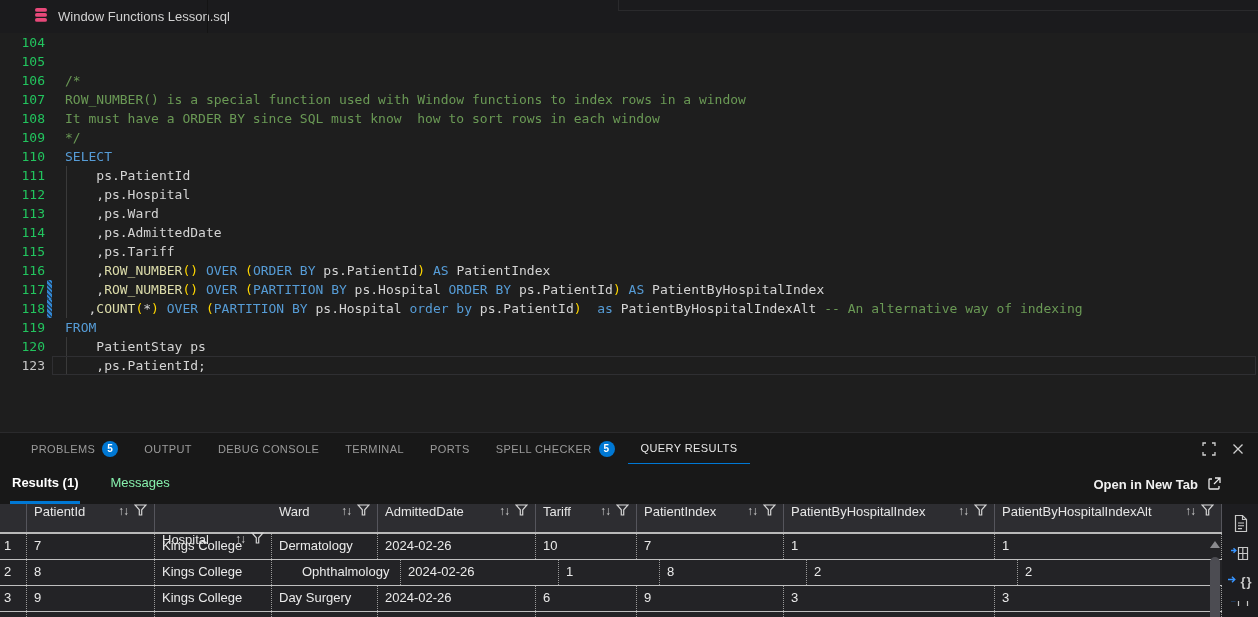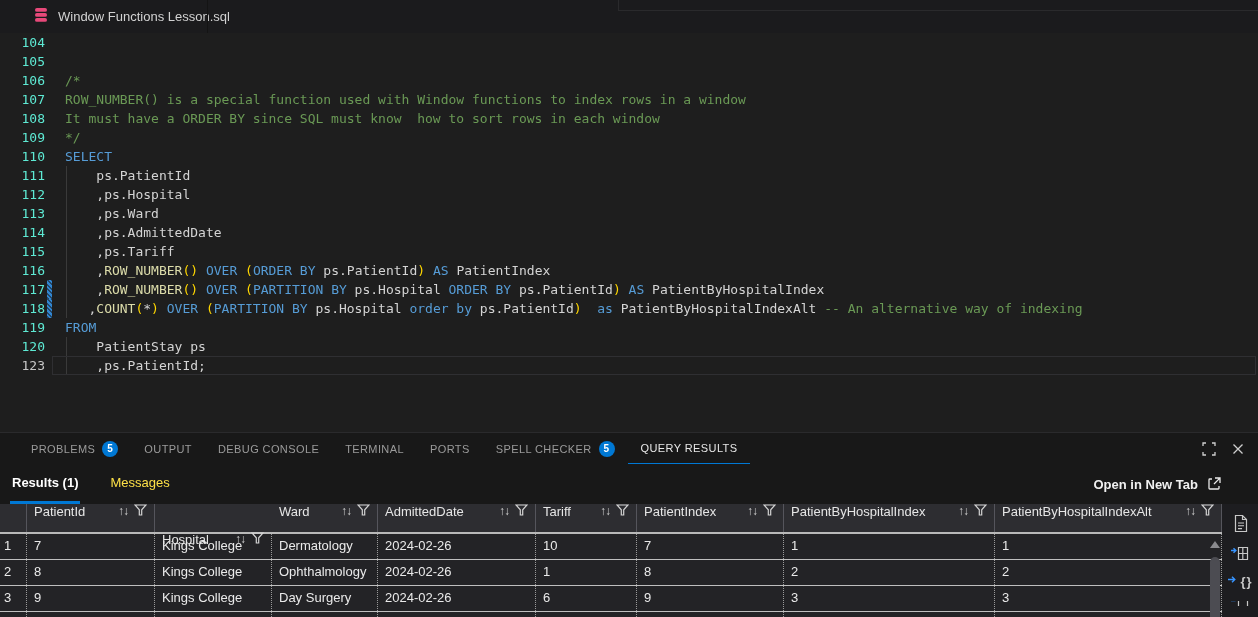--- a/index.html
+++ b/index.html
@@ -8,42 +8,42 @@
   
   .titlebar{position:relative;height:33px;background:#1b1b1d;display:flex;align-items:center;
             padding-left:33px;gap:9px;box-sizing:border-box;}
   .titlebar .title{font-size:13px;color:#d2d2d2;}
   .tab-edge{position:absolute;left:207px;top:0;height:100%;width:1px;background:#141414;}
   .seam-h{position:absolute;left:618px;right:0;top:10px;height:1px;background:#2a2a2c;}
   .seam-v{position:absolute;left:618px;top:0;width:1px;height:10px;background:#2a2a2c;}
   
   .editor{height:399px;background:#1e1e1e;overflow:hidden;}
   .ed-line{position:relative;display:flex;height:19px;}
-  .ln{flex:none;width:45px;text-align:right;color:#5eead4;
+  .ln{flex:none;width:45px;text-align:right;color:#22c55e;
       font:13px/19px "DejaVu Sans Mono",monospace;}
   .ed-line.cur .ln{color:#c6c6c6;}
   .mark{flex:none;width:5px;margin-left:2px;}
   .mark.mod{background:repeating-linear-gradient(45deg,rgba(27,27,29,.6) 0,rgba(27,27,29,.6) 1.5px,transparent 1.5px,transparent 3.2px),#3186d2;}
   .code{margin:0;padding-left:13px;font:13px/19px "DejaVu Sans Mono",monospace;white-space:pre;color:#d4d4d4;}
   .guide{position:absolute;left:66px;top:0;bottom:0;width:1px;background:#3a3a3a;}
   .curbox{position:absolute;left:52px;right:2px;top:0;bottom:0;border:1px solid #2f2f32;pointer-events:none;}
   .tk-p{color:#d4d4d4}.tk-k{color:#569cd6}.tk-f{color:#dcdcaa}.tk-c{color:#6a9955}.tk-b{color:#ffd700}
   
   .panel{height:185px;background:#181818;border-top:1px solid #2a2a2c;box-sizing:border-box;}
   .panel-tabs{display:flex;align-items:stretch;height:31px;padding-left:18px;}
   .ptab{display:flex;align-items:center;padding:0 13px;font-size:11px;letter-spacing:.4px;
         color:#9b9b9b;cursor:pointer;box-sizing:border-box;}
   .ptab.active{color:#e7e7e7;border-bottom:1px solid #0078d4;}
   .badge{margin-left:7px;min-width:16px;height:16px;border-radius:8px;background:#0078d4;color:#fff;
          font-size:10px;font-weight:700;line-height:16px;text-align:center;}
   .panel-actions{margin-left:auto;display:flex;align-items:center;gap:16px;padding-right:14px;}
   .pa-icon{display:flex;cursor:pointer;}
   
   .results-bar{display:flex;align-items:stretch;height:40px;padding-left:10px;}
-  .rtab{display:flex;align-items:center;padding:0 2px;margin-right:28px;font-size:13px;color:#fde047;
+  .rtab{display:flex;align-items:center;padding:0 2px;margin-right:28px;font-size:13px;color:#86efac;
         border-bottom:3px solid transparent;cursor:pointer;box-sizing:border-box;}
   .rtab.active{color:#fff;font-weight:700;border-bottom-color:#0078d4;}
   .open-new{margin-left:auto;display:flex;align-items:center;gap:8px;padding-right:36px;
             font-size:13px;font-weight:600;color:#f0f0f0;cursor:pointer;}
   
   .grid{position:relative;height:114px;background:#232326;}
   .ghead{display:flex;height:28px;background:#2d2d31;border-bottom:2px solid #b9b9b9;
          box-sizing:content-box;width:1222px;}
   .hcell{display:flex;align-items:flex-start;box-sizing:border-box;border-right:1px solid #55555c;
          padding-left:7px;font-size:13px;color:#e6e6e6;flex:none;cursor:pointer;}
@@ -334,21 +334,21 @@
             <div class="gcell" style="width: 158px;">2024-02-26</div>
             <div class="gcell" style="width: 101px;">10</div>
             <div class="gcell" style="width: 147px;">7</div>
             <div class="gcell" style="width: 211px;">1</div>
             <div class="gcell" style="width: 227px;">1</div>
           </div>
           <div class="grow">
             <div class="gcell rn">2</div>
             <div class="gcell" style="width: 128px;">8</div>
             <div class="gcell" style="width: 117px;">Kings College</div>
-            <div class="gcell" style="width: 106px;">Ophthalmology</div>
+            <div class="gcell" style="width: 106px; margin-left: 23px;">Ophthalmology</div>
             <div class="gcell" style="width: 158px;">2024-02-26</div>
             <div class="gcell" style="width: 101px;">1</div>
             <div class="gcell" style="width: 147px;">8</div>
             <div class="gcell" style="width: 211px;">2</div>
             <div class="gcell" style="width: 227px;">2</div>
           </div>
           <div class="grow">
             <div class="gcell rn">3</div>
             <div class="gcell" style="width: 128px;">9</div>
             <div class="gcell" style="width: 117px;">Kings College</div>

